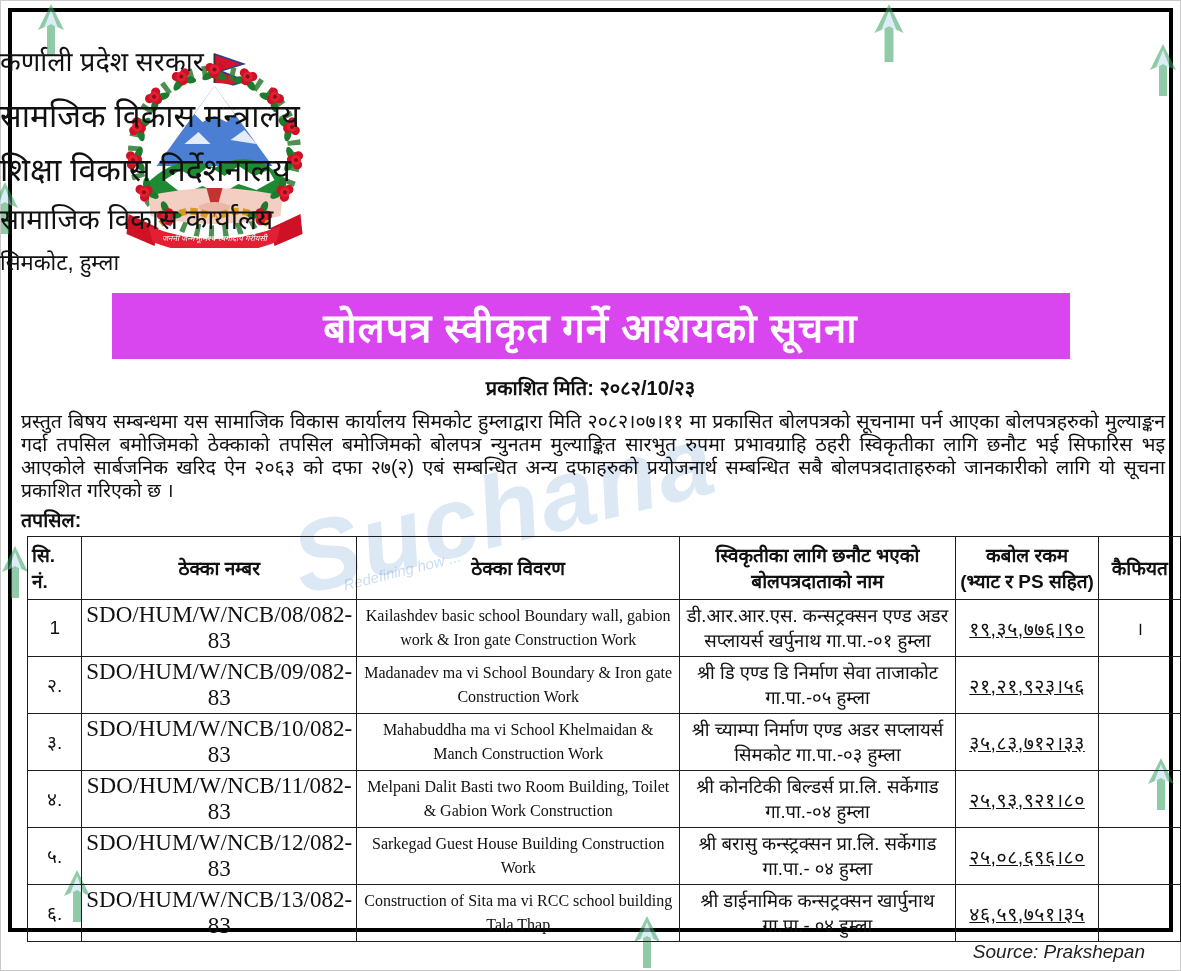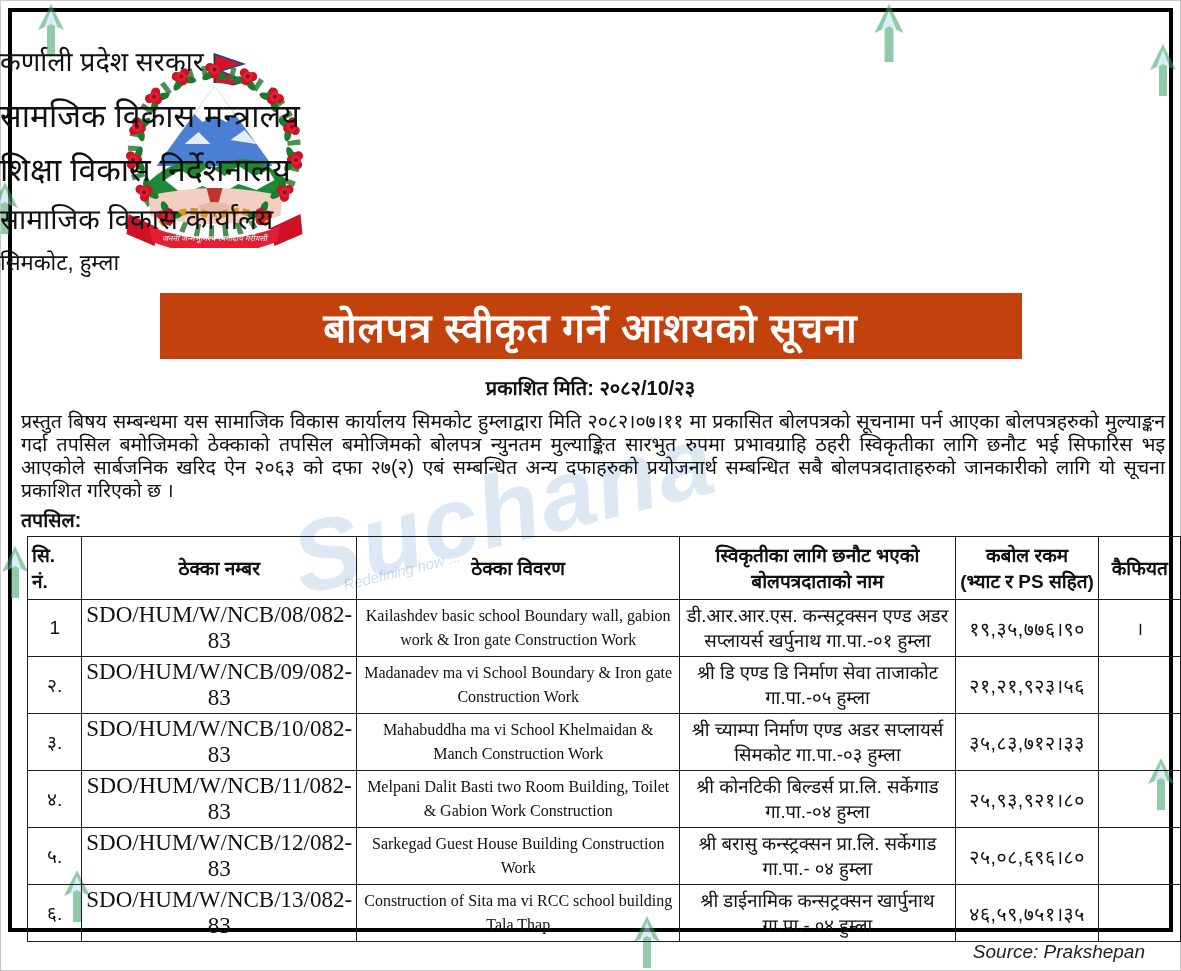--- a/index.html
+++ b/index.html
@@ -15,40 +15,40 @@
   
   .hdr{position:relative;text-align:left;z-index:3;margin-top:28px;}
   .hdr-line1{padding-top:14px;font-size:27px;}
   .hdr-line2{padding-top:14px;font-size:32px;}
   .hdr-line3{padding-top:11px;font-size:32px;}
   .hdr-line4{padding-top:9px;font-size:28px;font-weight:normal;}
   .hdr-line5{padding-top:9px;font-size:22px;}
   .emblem{position:absolute;left:112px;top:48px;width:205px;height:200px;z-index:2;}
   
   .banner{
-    margin:17px auto 0 auto;width:862px;height:66px;background:#c2410c;
+    margin:17px auto 0 auto;width:958px;height:66px;background:#d946ef;
     display:flex;align-items:center;justify-content:center;z-index:3;position:relative;
   }
   .banner span{color:#fff;font-size:40px;font-weight:bold;letter-spacing:1px;}
   .pub-date{margin-top:15px;text-align:center;font-weight:bold;font-size:20px;position:relative;z-index:3;}
   .body-par{
     margin:9px 16px 0 21px;font-size:19.5px;line-height:23px;text-align:justify;position:relative;z-index:3;
   }
   .schedule{margin:4px 0 3px 21px;font-weight:bold;font-size:19.5px;position:relative;z-index:3;}
   
   table.main{border-collapse:collapse;margin-left:27px;table-layout:fixed;position:relative;z-index:3;background:transparent;}
   table.main td,table.main th{border:1.6px solid #1d1d1d;padding:2px 4px;vertical-align:middle;}
   table.main th{font-size:19px;font-weight:bold;height:58px;}
   table.main td{height:52px;text-align:center;}
   .sn-h{text-align:left;padding-left:6px;}
   td.c-sn{font-size:19px;}
   td.c-no{font-family:"Liberation Serif", serif;font-size:23px;}
   td.c-desc{font-family:"Liberation Serif", serif;font-size:16px;line-height:24px;}
   td.c-bidder{font-size:18.5px;line-height:25px;}
-  td.c-amt{font-size:19.5px;letter-spacing:.5px;}
+  td.c-amt{font-size:19.5px;letter-spacing:.5px;text-decoration:underline;}
   td.c-rem{font-size:18px;text-align:left;padding-left:8px;vertical-align:top;}
   .source{
     position:absolute;right:36px;top:941px;font-style:italic;font-size:19px;color:#222;z-index:3;
   }
   
   .wm-text{
     position:absolute;left:288px;top:452px;z-index:1;pointer-events:none;
     font-size:100px;font-weight:bold;font-style:italic;color:rgba(84,140,205,0.20);
     transform:rotate(-14deg);letter-spacing:2px;font-family:"Liberation Sans",sans-serif;
   }

